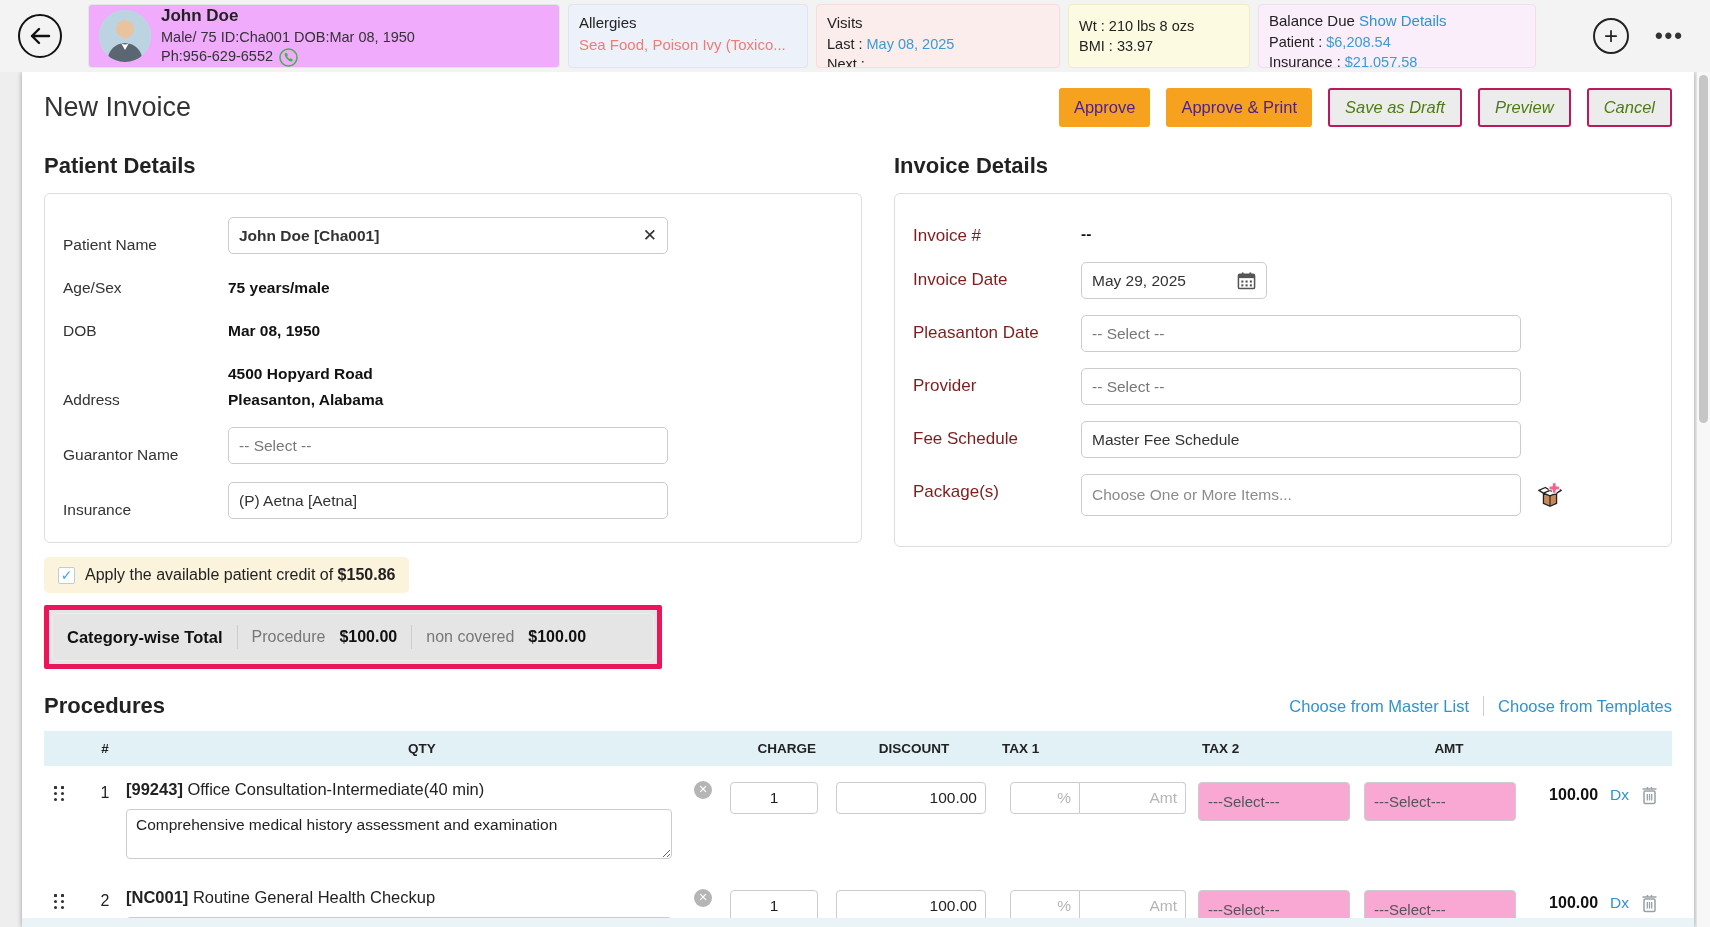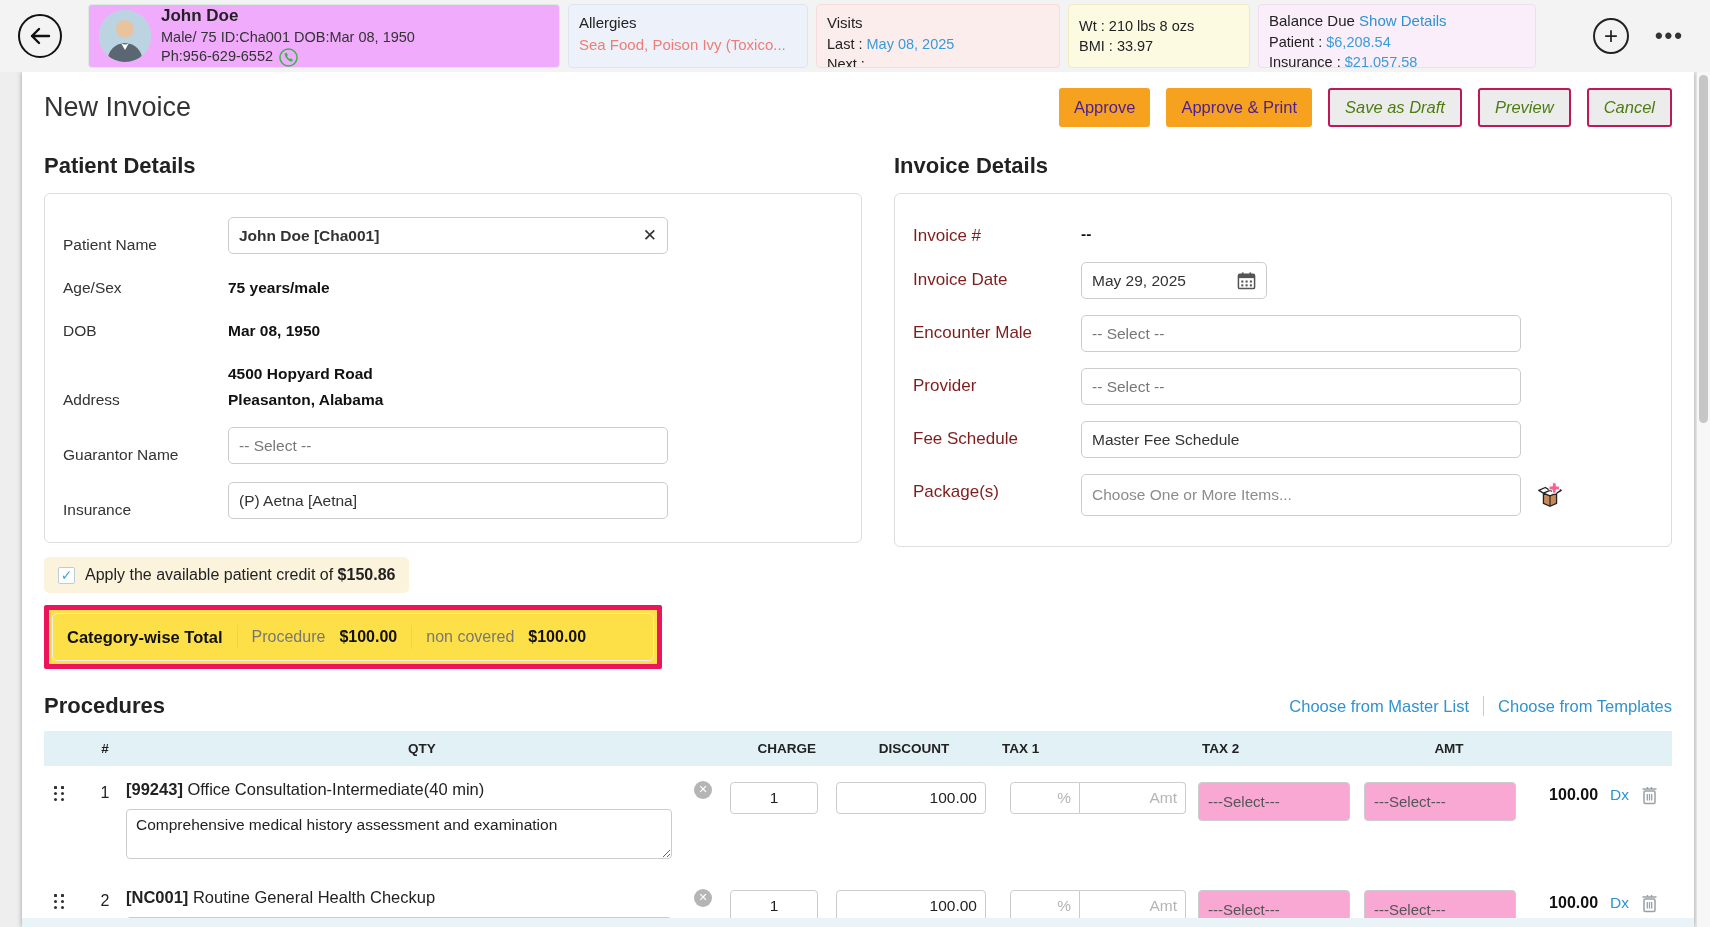--- a/index.html
+++ b/index.html
@@ -79,21 +79,21 @@
     background:#fcf3dc; border-radius:5px; padding:9px 14px; font-size:16px; color:#222;
   }
   .checkbox {
     width:17px; height:17px; background:#fff; border:1px solid #b9cedd; border-radius:2px;
     color:#3fa7dc; font-size:14px; line-height:15px; text-align:center; cursor:pointer; font-weight:700;
   }
   .credit-amt { font-weight:700; }
   
   .category-box {
     margin-top:12px; border:5px solid #ec155b; border-radius:2px; width:618px;
-    background:#fde047; padding:3px;
+    background:#e5e5e5; padding:3px;
   }
   .category-inner {
     border:1px solid #eee; border-radius:5px; display:flex; align-items:center;
     gap:14px; padding:11px 14px; font-size:16px;
   }
   .cat-label { font-weight:700; color:#111; font-size:16.5px; }
   .vdiv { width:1px; height:24px; background:#ccc; }
   .cat-name { color:#777; }
   .cat-amt { font-weight:700; color:#111; }
   
@@ -326,21 +326,21 @@
                     <rect x="13.5" y="10" width="2.2" height="2.2"></rect>
                   <rect x="4.5" y="14" width="2.2" height="2.2"></rect>
                     <rect x="9" y="14" width="2.2" height="2.2"></rect>
                     <rect x="13.5" y="14" width="2.2" height="2.2"></rect>
                 </g>
               </svg>
             </button>
           </div>
         </div>
         <div class="inv-row">
-          <div class="inv-label">Encounter Male</div>
+          <div class="inv-label">Pleasanton Date</div>
           <div class="input-like w-440">
             <span class="muted">-- Select --</span>
           </div>
         </div>
         <div class="inv-row">
           <div class="inv-label">Provider</div>
           <div class="input-like w-440">
             <span class="muted">-- Select --</span>
           </div>
         </div>

